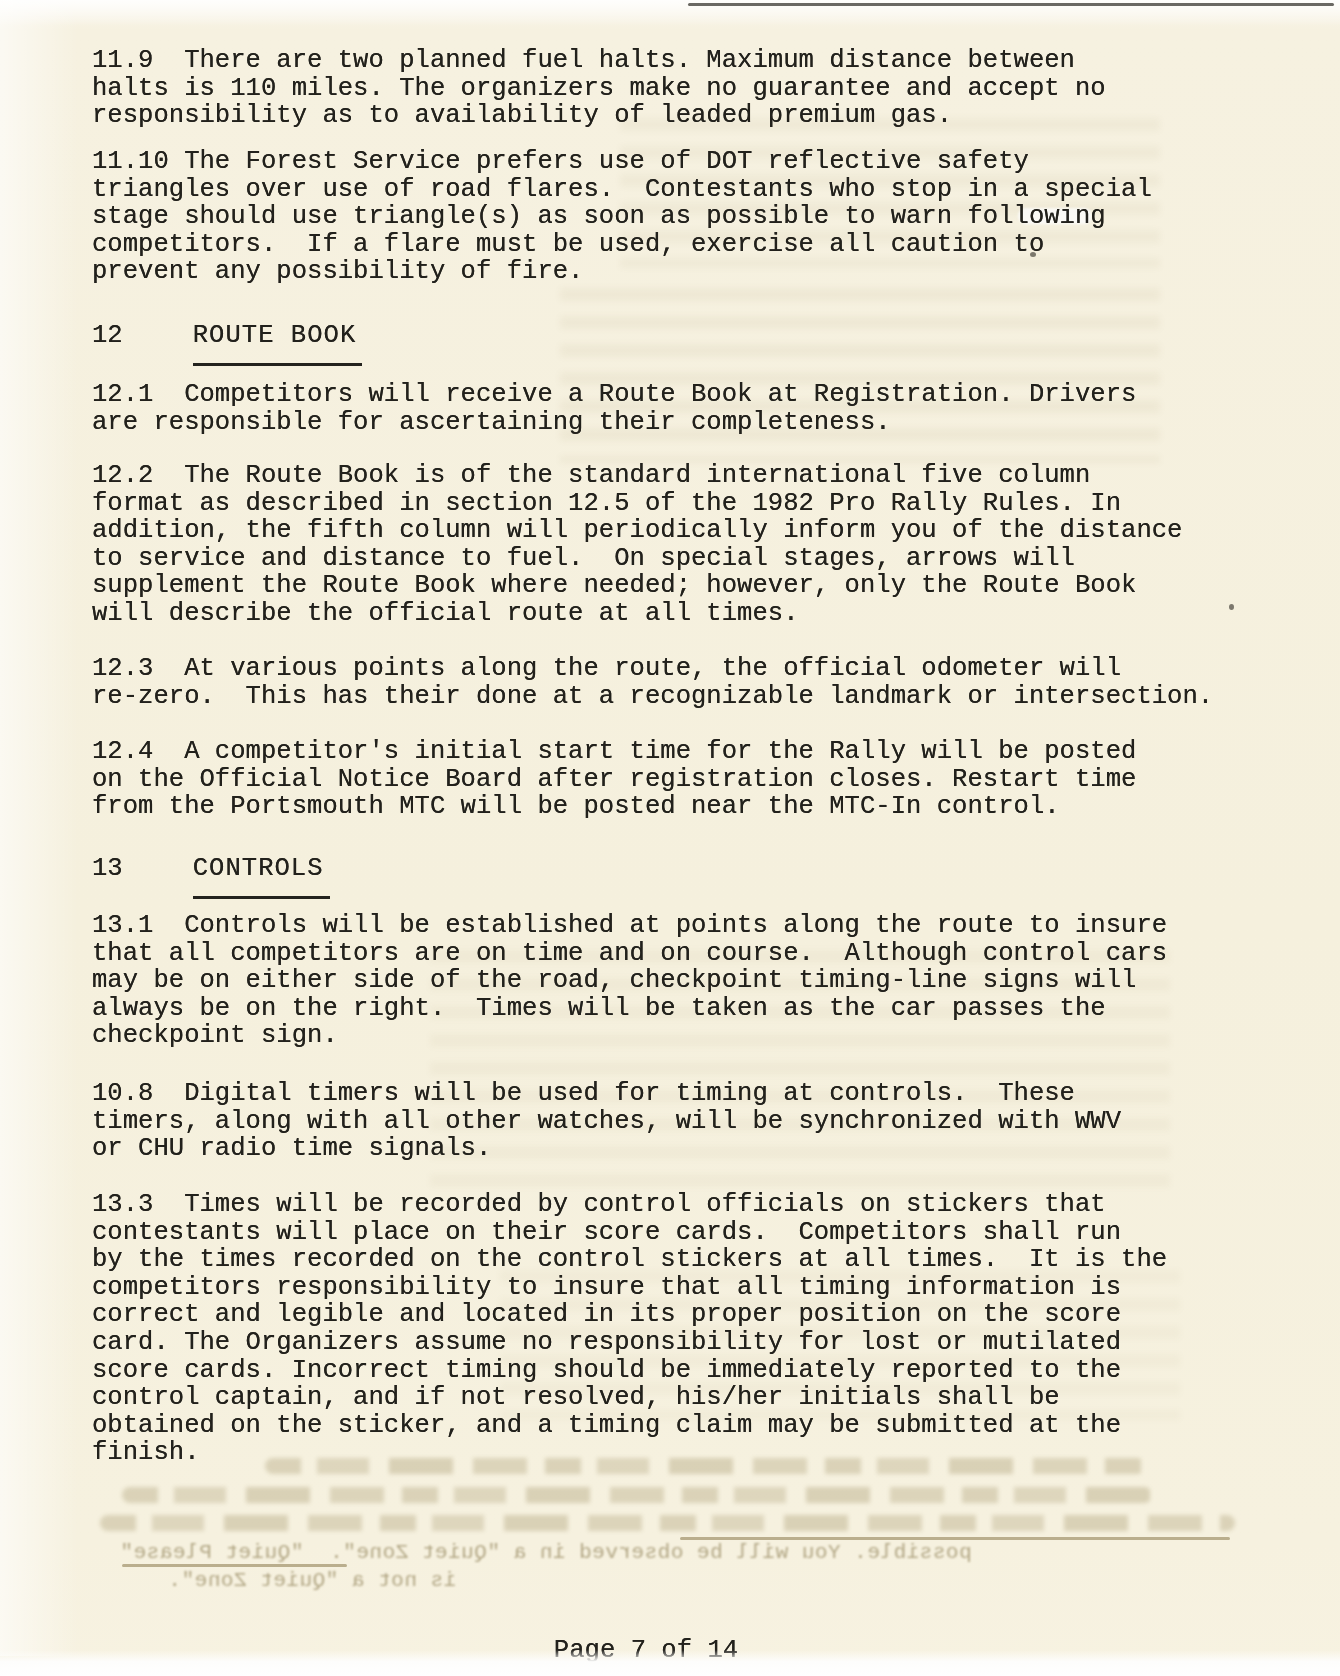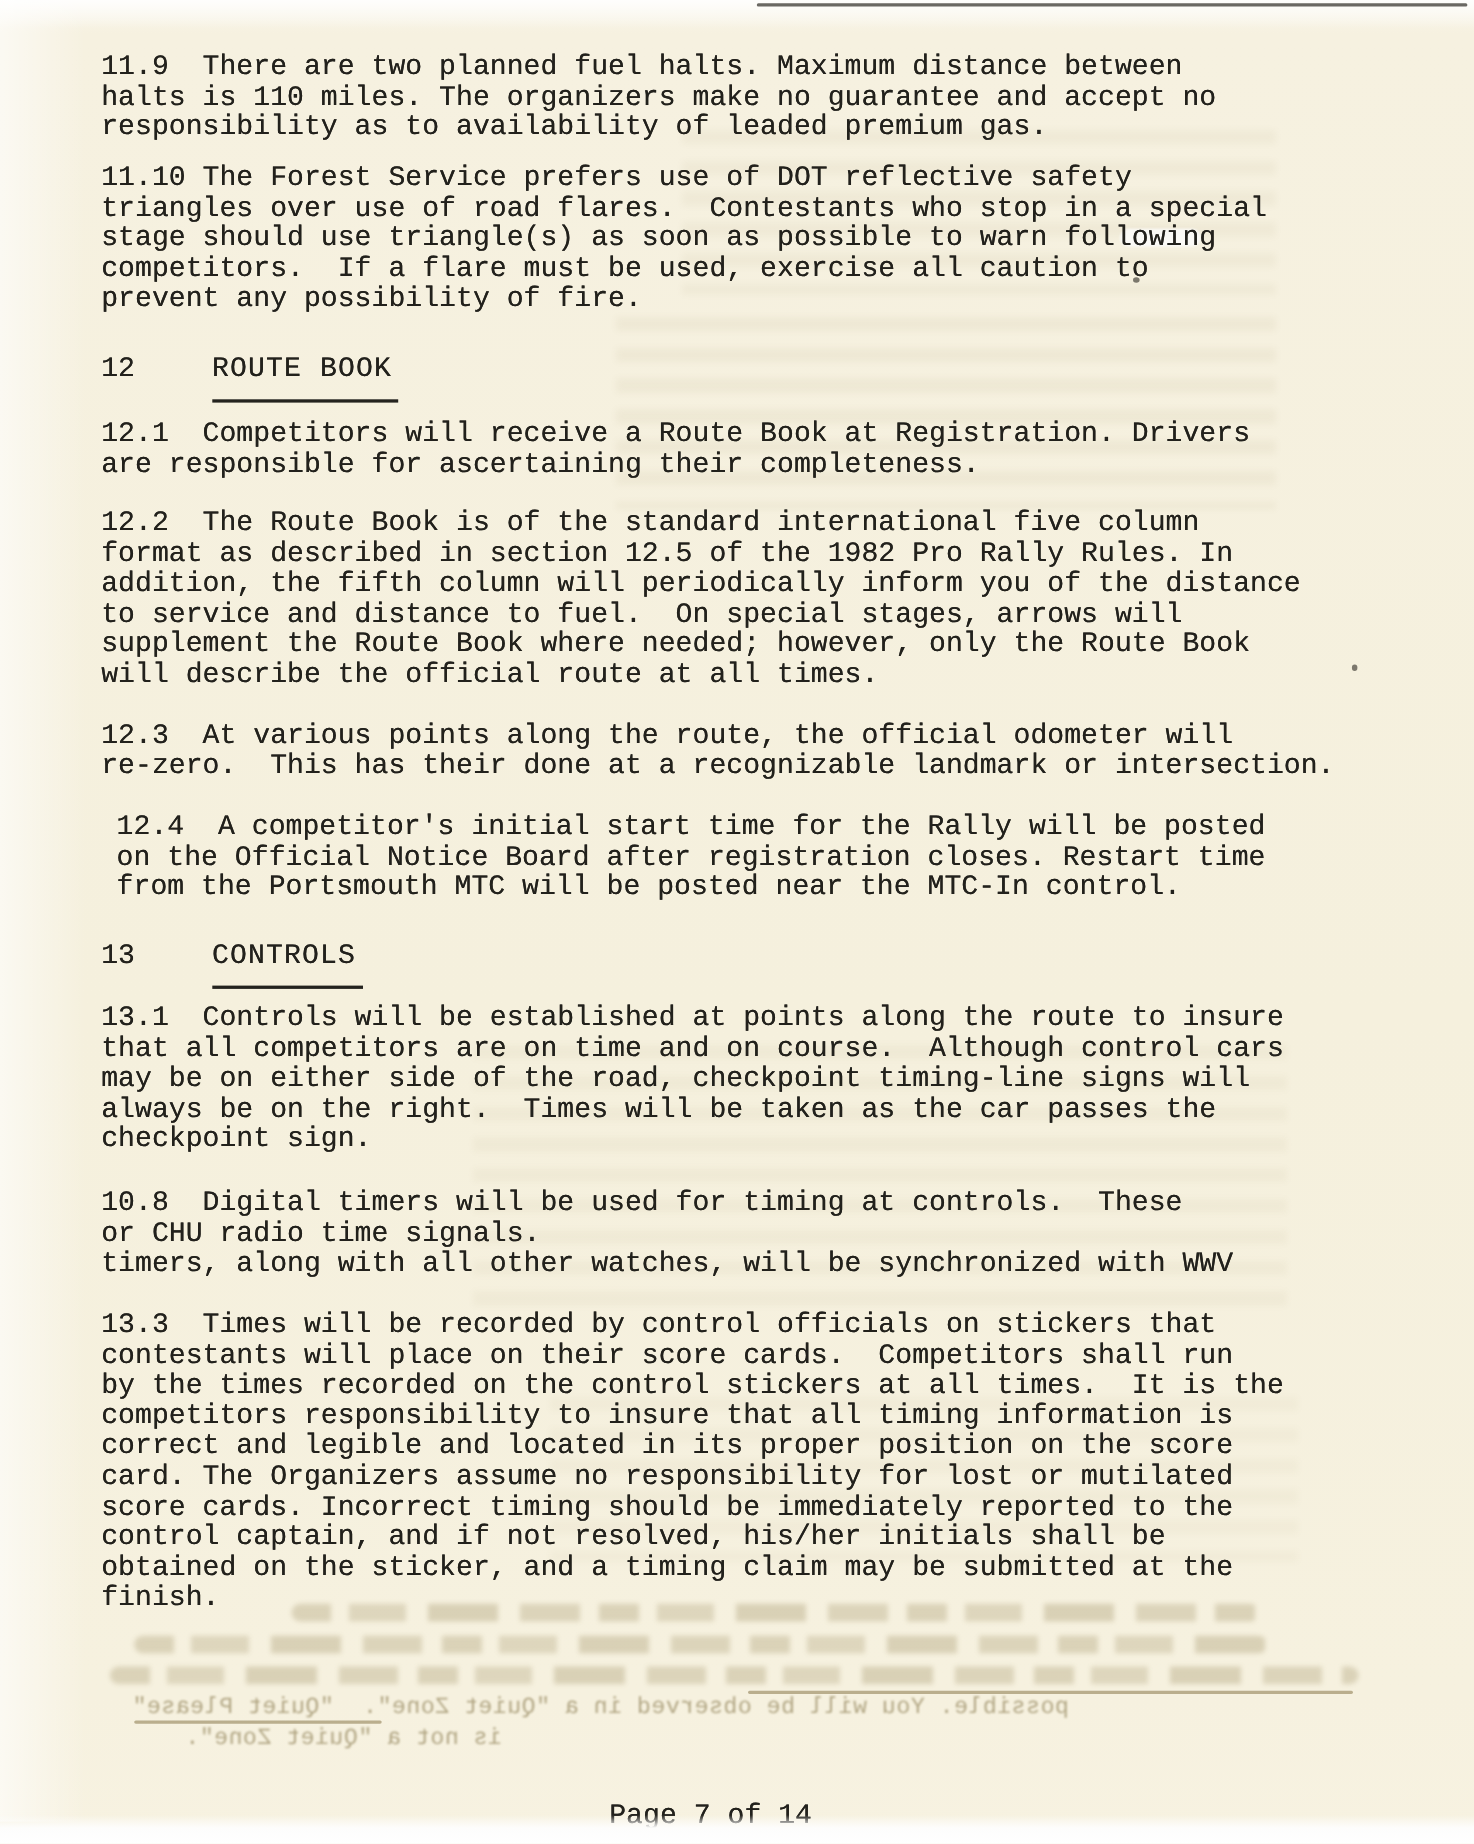--- a/index.html
+++ b/index.html
@@ -103,23 +103,23 @@
   <div class="speck" style="left:1030px;top:252px;width:6px;height:5px;"></div>
   <div class="speck" style="left:1229px;top:604px;width:5px;height:6px;"></div>
 
   <div class="doc">
       <div class="block" style="top: 31px; margin-top: 16px;"><div class="line">11.9  There are two planned fuel halts. Maximum distance between</div><div class="line">halts is 110 miles. The organizers make no guarantee and accept no</div><div class="line">responsibility as to availability of leaded premium gas.</div></div>
       <div class="block" style="top: 148px;"><div class="line">11.10 The Forest Service prefers use of DOT reflective safety</div><div class="line">triangles over use of road flares.  Contestants who stop in a special</div><div class="line">stage should use triangle(s) as soon as possible to warn following</div><div class="line">competitors.  If a flare must be used, exercise all caution to</div><div class="line">prevent any possibility of fire.</div></div>
       <div class="block" style="top: 322px;"><span class="h-num">12</span><span class="h-gap"></span><span class="h-title">ROUTE BOOK</span></div>
       <div class="block" style="top: 381px;"><div class="line">12.1  Competitors will receive a Route Book at Registration. Drivers</div><div class="line">are responsible for ascertaining their completeness.</div></div>
       <div class="block" style="top: 462px;"><div class="line">12.2  The Route Book is of the standard international five column</div><div class="line">format as described in section 12.5 of the 1982 Pro Rally Rules. In</div><div class="line">addition, the fifth column will periodically inform you of the distance</div><div class="line">to service and distance to fuel.  On special stages, arrows will</div><div class="line">supplement the Route Book where needed; however, only the Route Book</div><div class="line">will describe the official route at all times.</div></div>
       <div class="block" style="top: 655px;"><div class="line">12.3  At various points along the route, the official odometer will</div><div class="line">re-zero.  This has their done at a recognizable landmark or intersection.</div></div>
-      <div class="block" style="top: 738px; margin-left: 14px;"><div class="line">12.4  A competitor's initial start time for the Rally will be posted</div><div class="line">on the Official Notice Board after registration closes. Restart time</div><div class="line">from the Portsmouth MTC will be posted near the MTC-In control.</div></div>
+      <div class="block" style="top: 738px;"><div class="line">12.4  A competitor's initial start time for the Rally will be posted</div><div class="line">on the Official Notice Board after registration closes. Restart time</div><div class="line">from the Portsmouth MTC will be posted near the MTC-In control.</div></div>
       <div class="block" style="top: 855px; text-align: right;"><span class="h-num">13</span><span class="h-gap"></span><span class="h-title">CONTROLS</span></div>
       <div class="block" style="top: 912px;"><div class="line">13.1  Controls will be established at points along the route to insure</div><div class="line">that all competitors are on time and on course.  Although control cars</div><div class="line">may be on either side of the road, checkpoint timing-line signs will</div><div class="line">always be on the right.  Times will be taken as the car passes the</div><div class="line">checkpoint sign.</div></div>
-      <div class="block" style="top: 1080px;"><div class="line">10.8  Digital timers will be used for timing at controls.  These</div><div class="line">or CHU radio time signals.</div><div class="line">timers, along with all other watches, will be synchronized with WWV</div></div>
+      <div class="block" style="top: 1080px;"><div class="line">10.8  Digital timers will be used for timing at controls.  These</div><div class="line">timers, along with all other watches, will be synchronized with WWV</div><div class="line">or CHU radio time signals.</div></div>
       <div class="block" style="top: 1191px;"><div class="line">13.3  Times will be recorded by control officials on stickers that</div><div class="line">contestants will place on their score cards.  Competitors shall run</div><div class="line">by the times recorded on the control stickers at all times.  It is the</div><div class="line">competitors responsibility to insure that all timing information is</div><div class="line">correct and legible and located in its proper position on the score</div><div class="line">card. The Organizers assume no responsibility for lost or mutilated</div><div class="line">score cards. Incorrect timing should be immediately reported to the</div><div class="line">control captain, and if not resolved, his/her initials shall be</div><div class="line">obtained on the sticker, and a timing claim may be submitted at the</div><div class="line">finish.</div></div>
     </div>
 
   <div class="footer">Page 7 of 14</div>
 
   <div class="bottom-strip"></div>
 </div>
 
 </body></html>

